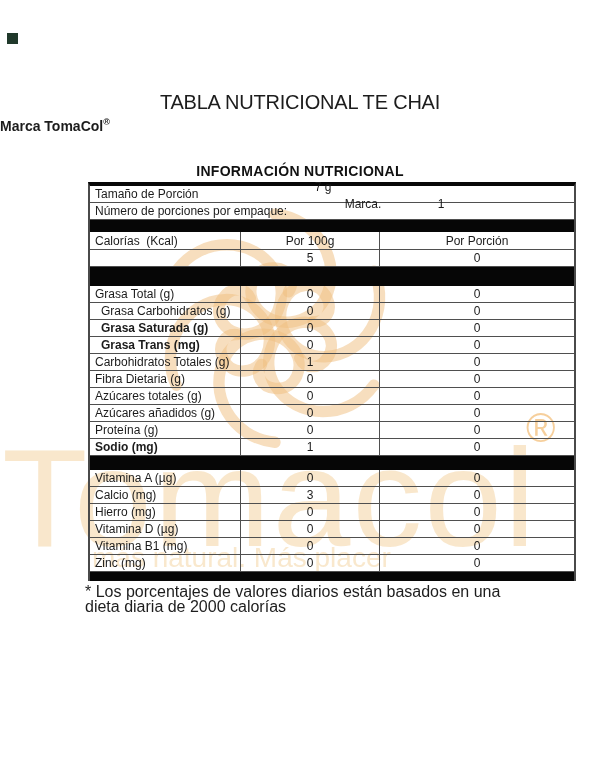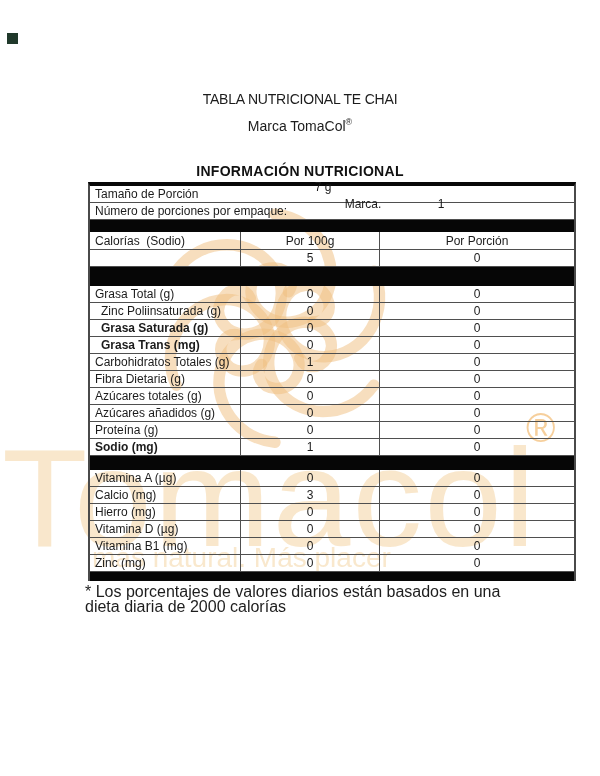--- a/index.html
+++ b/index.html
@@ -36,26 +36,26 @@
     position: absolute; left: 92px; top: 544px;
     font-size: 28px; color: rgba(244, 210, 155, 0.50);
     white-space: nowrap; line-height: 1;
   }
 
   
   .content { position: absolute; inset: 0; z-index: 1; }
 
   .doc-title {
     position: absolute; top: 91px; left: 0; width: 600px;
-    text-align: center; font-size: 14px; font-weight: 400;
+    text-align: center; font-size: 20px; font-weight: 400;
     letter-spacing: -0.2px; color: #1c1c1c;
   }
   .doc-subtitle {
     position: absolute; top: 117px; left: 0; width: 600px;
-    text-align: center; font-size: 14px; font-weight: 400; color: #1c1c1c;
+    text-align: left; font-size: 14px; font-weight: 700; color: #1c1c1c;
   }
   .doc-subtitle sup { font-size: 9px; }
   .section-heading {
     position: absolute; top: 163px; left: 0; width: 600px;
     text-align: center; font-size: 14px; font-weight: 700;
     letter-spacing: 0.3px; color: #111;
   }
 
   
   .ntable {
@@ -130,40 +130,40 @@
 
     <div class="row h17">
       <span class="lbl">Número de porciones por empaque:</span>
       <span class="abs" style="left:273px;">Marca.</span>
       <span class="abs" style="left:351px;">1</span>
     </div>
 
     <div class="bar h12"></div>
 
     <div class="row g h18">
-      <span class="lbl pre">Calorías  (Sodio)</span>
+      <span class="lbl pre">Calorías  (Kcal)</span>
       <span class="val c2 hdr">Por 100g</span>
       <span class="val c3 hdr">Por Porción</span>
     </div>
 
     <div class="row g h17">
       <span class="lbl"></span>
       <span class="val c2">5</span>
       <span class="val c3">0</span>
     </div>
 
     <div class="bar h19"></div>
 
     <div class="row g h17">
       <span class="lbl">Grasa Total (g)</span>
       <span class="val c2">0</span>
       <span class="val c3">0</span>
     </div>
     <div class="row g h17">
-      <span class="lbl ind">Zinc Poliinsaturada (g)</span>
+      <span class="lbl ind">Grasa Carbohidratos (g)</span>
       <span class="val c2">0</span>
       <span class="val c3">0</span>
     </div>
     <div class="row g h17">
       <span class="lbl ind b">Grasa Saturada (g)</span>
       <span class="val c2">0</span>
       <span class="val c3">0</span>
     </div>
     <div class="row g h17">
       <span class="lbl ind b">Grasa Trans (mg)</span>

